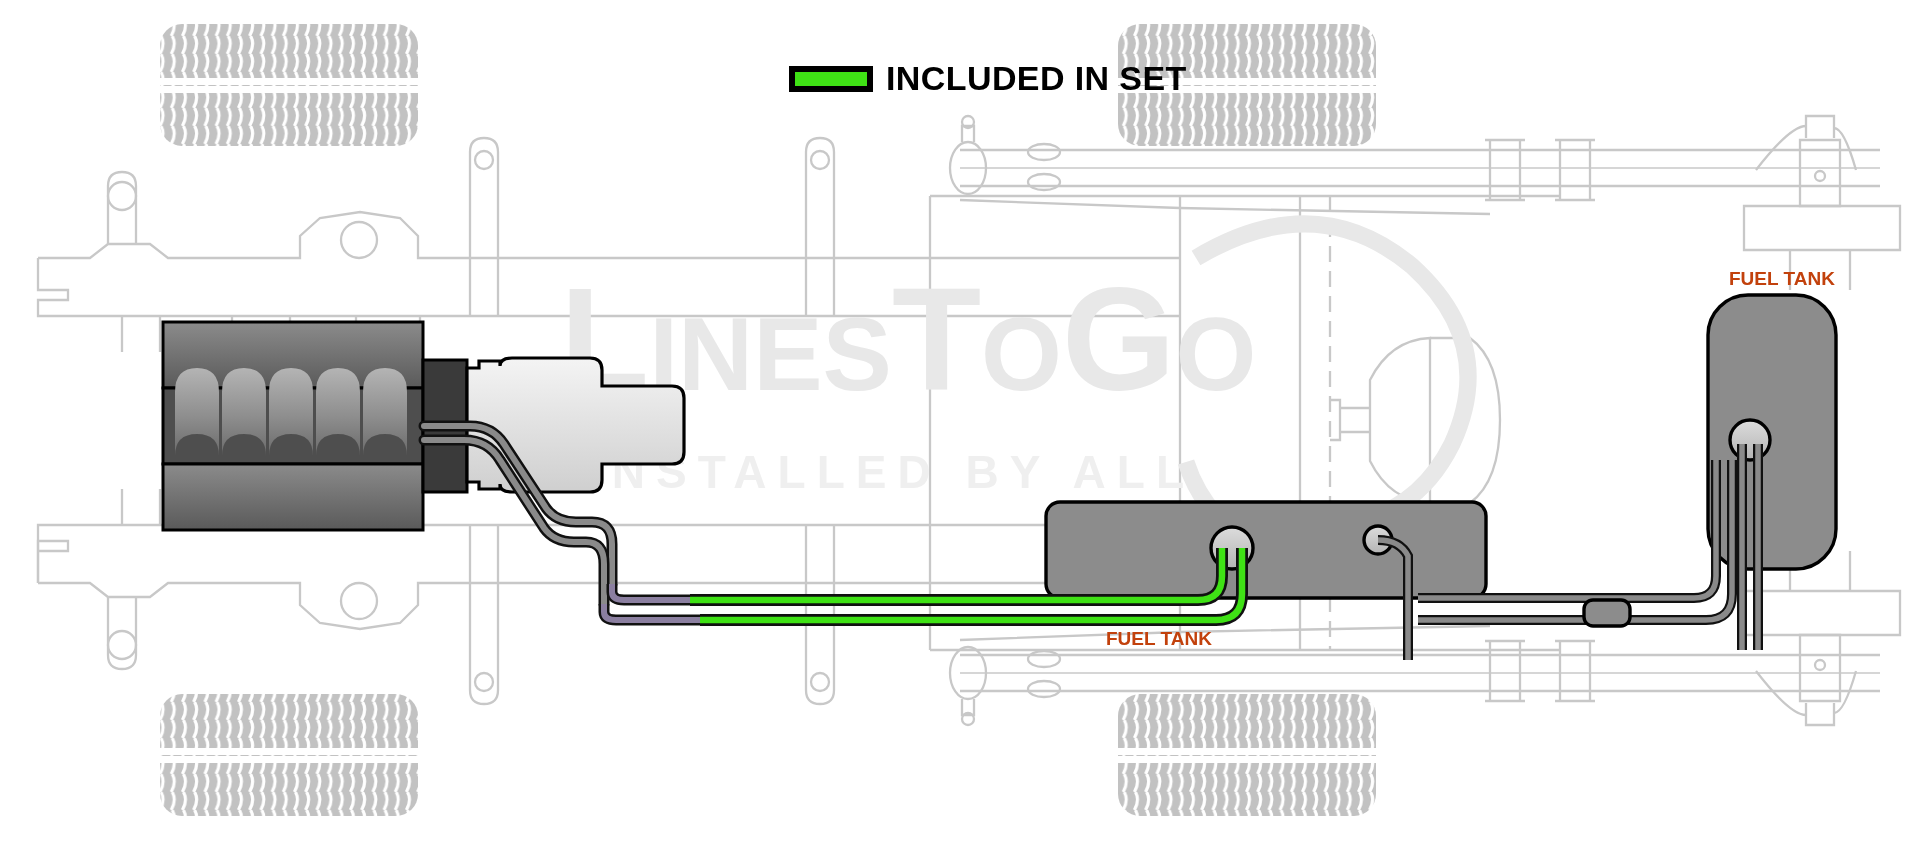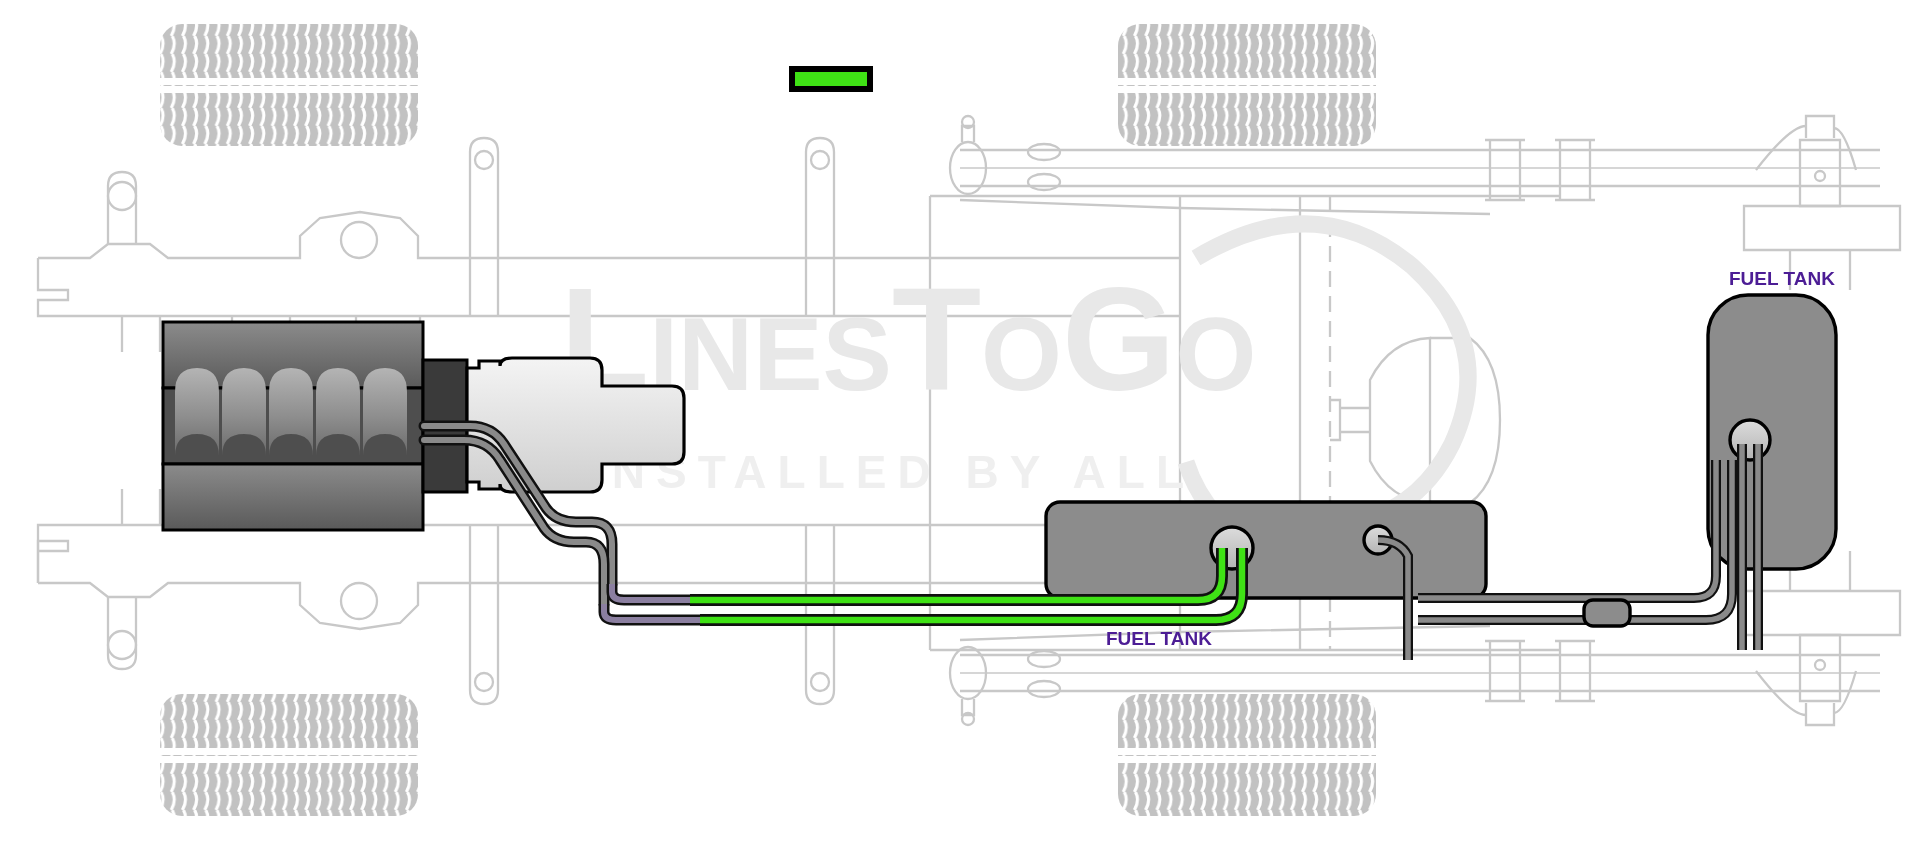--- a/index.html
+++ b/index.html
@@ -3,21 +3,21 @@
 <meta charset="utf-8">
 <style>
   html,body{margin:0;padding:0;background:#ffffff;}
   body{width:1930px;height:841px;overflow:hidden;font-family:"Liberation Sans",sans-serif;}
   #stage{position:relative;width:1930px;height:841px;background:#fff;}
   #diagram{position:absolute;left:0;top:0;width:1930px;height:841px;}
   .legend-box{position:absolute;left:789px;top:66px;width:84px;height:26px;
     background:#3fe215;border:6px solid #000;box-sizing:border-box;}
   .legend-text{position:absolute;left:886px;top:59px;font-size:34px;font-weight:bold;
     letter-spacing:.4px;color:#000;white-space:nowrap;}
-  .lbl{position:absolute;font-size:19px;font-weight:bold;color:#4c1d95;white-space:nowrap;}
+  .lbl{position:absolute;font-size:19px;font-weight:bold;color:#c2410c;white-space:nowrap;}
   #lbl-tank-rear{left:1729px;top:268px;}
   #lbl-tank-mid{left:1106px;top:628px;}
 </style>
 </head>
 <body>
 
 <div id="stage">
 
   <svg id="diagram" viewBox="0 0 1930 841">
     <defs>
@@ -243,17 +243,18 @@
       <path d="M1742 444 L1742 650 M1758 444 L1758 650" stroke="#8a8a8a" stroke-width="5.5"></path>
     </g>
 
     <g>
       <rect x="1584" y="600" width="46" height="26" rx="9" fill="#8c8c8c" stroke="#000" stroke-width="3.4"></rect>
     </g>
 
   </svg>
 
   <div class="legend-box"></div>
+  <div class="legend-text">INCLUDED IN SET</div>
 
   <div class="lbl" id="lbl-tank-rear">FUEL TANK</div>
   <div class="lbl" id="lbl-tank-mid">FUEL TANK</div>
 
 </div>
 
 </body></html>

